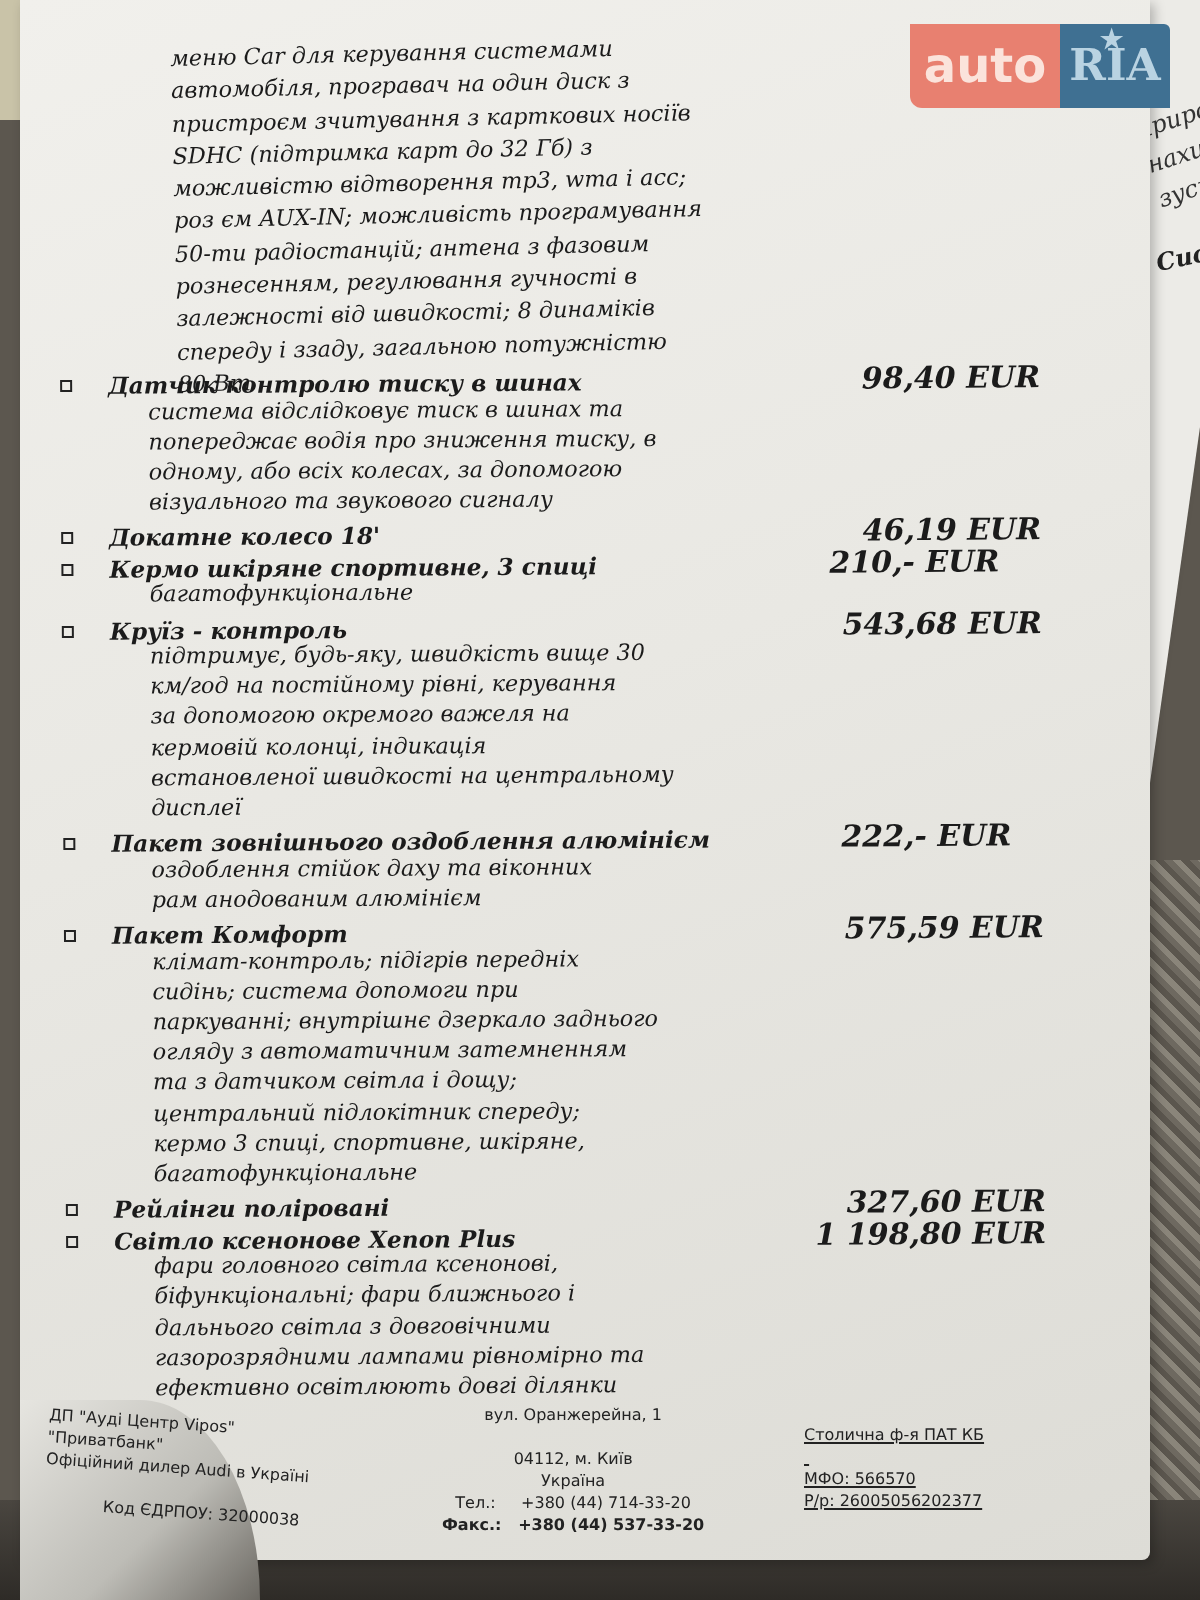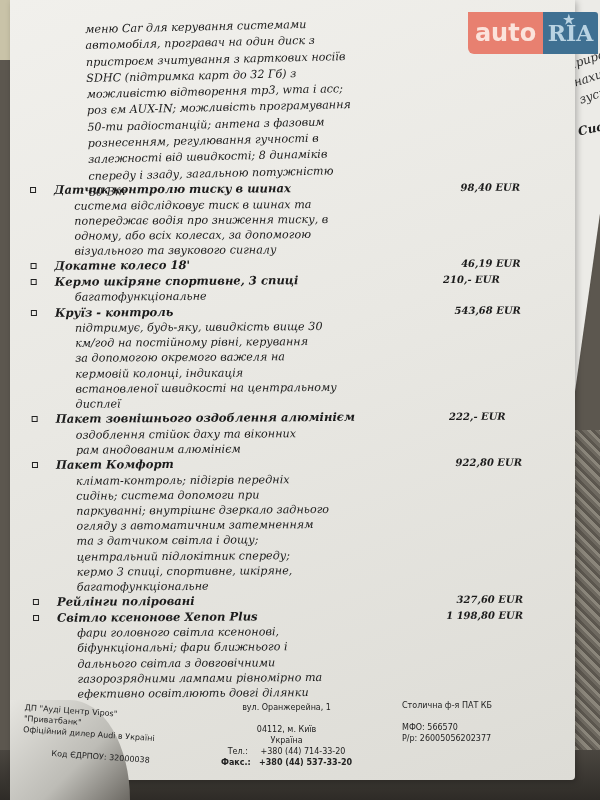--- a/index.html
+++ b/index.html
@@ -52,21 +52,21 @@
       border-bottom-right-radius: 4px;
       box-shadow: 2px 2px 6px rgba(0,0,0,0.25);
     }
     .paper-fold {
       position: absolute; left: 0; top: 700px; width: 120px; height: 100px;
       background: linear-gradient(135deg, #e6e5e0 0%, #bdbcb6 60%, #6c6963 100%);
       border-top-right-radius: 60px 100px;
     }
     
     .logo {
-      position: absolute; left: 468px; top: 12px; display: flex; height: 42px; justify-content: space-between;
+      position: absolute; left: 455px; top: 12px; display: flex; height: 42px; justify-content: space-between;
     }
     .logo-auto {
       width: 75px; background: #e88070; color: #fbe3db;
       font-family: "DejaVu Sans", sans-serif; font-size: 24px; font-weight: bold;
       display: flex; align-items: center; justify-content: center;
       border-bottom-left-radius: 6px;
     }
     .logo-ria {
       width: 55px; background: #3f7092; color: #b9d3e2;
       font-family: "DejaVu Serif", serif; font-size: 22px; font-weight: bold;
@@ -89,21 +89,21 @@
     .item { position: relative; }
     .item-head { display: flex; align-items: baseline; height: 15.5px; }
     .bullet {
       width: 6px; height: 6px; border: 1px solid #222; margin-right: 18px; flex: none;
       position: relative; top: -1px;
     }
     .item-title {
       font-weight: bold; font-style: italic; font-size: 11.6px; flex: 1; white-space: nowrap;
     }
     .item-price {
-      font-weight: bold; font-style: italic; font-size: 10px; white-space: nowrap; text-align: left;
+      font-weight: bold; font-style: italic; font-size: 15px; white-space: nowrap; text-align: left;
     }
     .item-desc {
       margin-left: 44px; width: 270px;
       font-style: italic; font-size: 11.2px; line-height: 15.2px;
     }
     .desc-line { display: block; white-space: nowrap; }
     .footer {
       position: absolute; top: 700px; left: 0; width: 600px;
       font-family: "DejaVu Sans", sans-serif; font-size: 8px; line-height: 11px; color: #222;
     }
@@ -213,21 +213,21 @@
     <div class="item-desc">
       <span class="desc-line">оздоблення стійок даху та віконних</span>
       <span class="desc-line">рам анодованим алюмінієм</span>
     </div>
   </div>
 
   <div class="item">
     <div class="item-head">
       <span class="bullet"></span>
       <span class="item-title">Пакет Комфорт</span>
-      <span class="item-price">922,80 EUR</span>
+      <span class="item-price">575,59 EUR</span>
     </div>
     <div class="item-desc">
       <span class="desc-line">клімат-контроль; підігрів передніх</span>
       <span class="desc-line">сидінь; система допомоги при</span>
       <span class="desc-line">паркуванні; внутрішнє дзеркало заднього</span>
       <span class="desc-line">огляду з автоматичним затемненням</span>
       <span class="desc-line">та з датчиком світла і дощу;</span>
       <span class="desc-line">центральний підлокітник спереду;</span>
       <span class="desc-line">кермо 3 спиці, спортивне, шкіряне,</span>
       <span class="desc-line">багатофункціональне</span>
@@ -267,19 +267,19 @@
     <span class="f-line" style="margin-left:30px;">Код ЄДРПОУ: 32000038</span>
   </div>
   <div class="f-col" style="left:221px; top:2px;text-align:center;">
     <span class="f-line">вул. Оранжерейна, 1</span>
     <span class="f-line">&nbsp;</span>
     <span class="f-line">04112, м. Київ</span>
     <span class="f-line">Україна</span>
     <span class="f-line" style="white-space:pre;">Тел.:     +380 (44) 714-33-20</span>
     <span class="f-line" style="white-space:pre;font-weight:bold;">Факс.:   +380 (44) 537-33-20</span>
   </div>
-  <div class="f-col" style="left:402px; top:0px;">
+  <div class="f-col" style="left:402px; top:12px;text-decoration:underline;">
     <span class="f-line">Столична ф-я ПАТ КБ</span>
     <span class="f-line">&nbsp;</span>
     <span class="f-line">МФО: 566570</span>
     <span class="f-line">Р/р: 26005056202377</span>
   </div>
 </div>
 
 </body></html>

